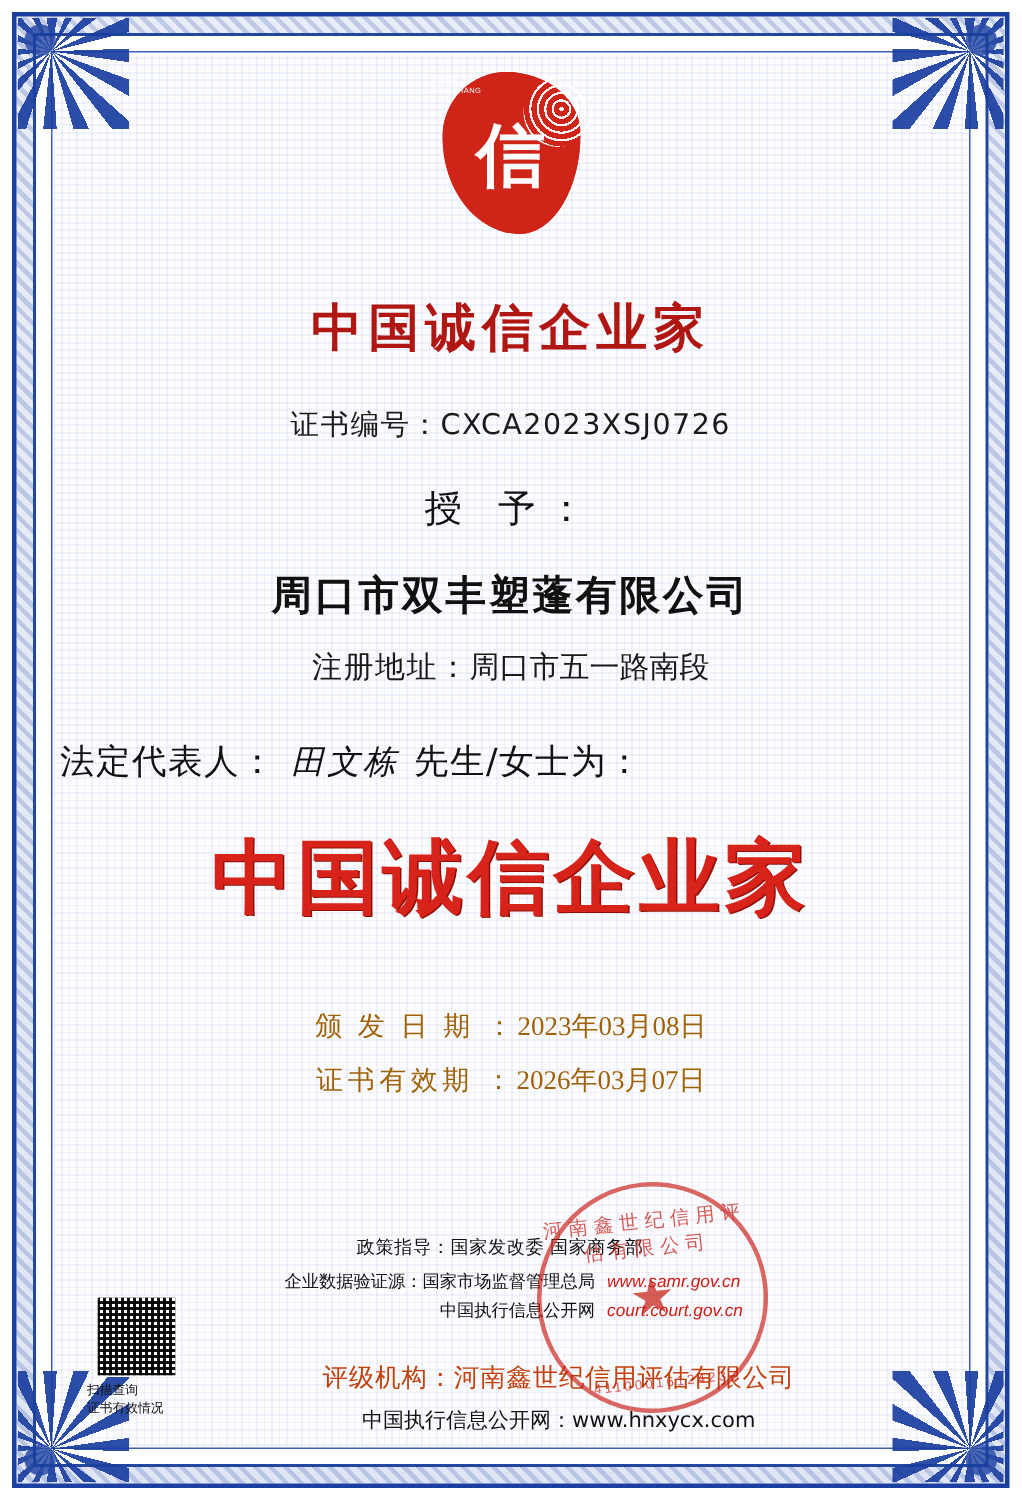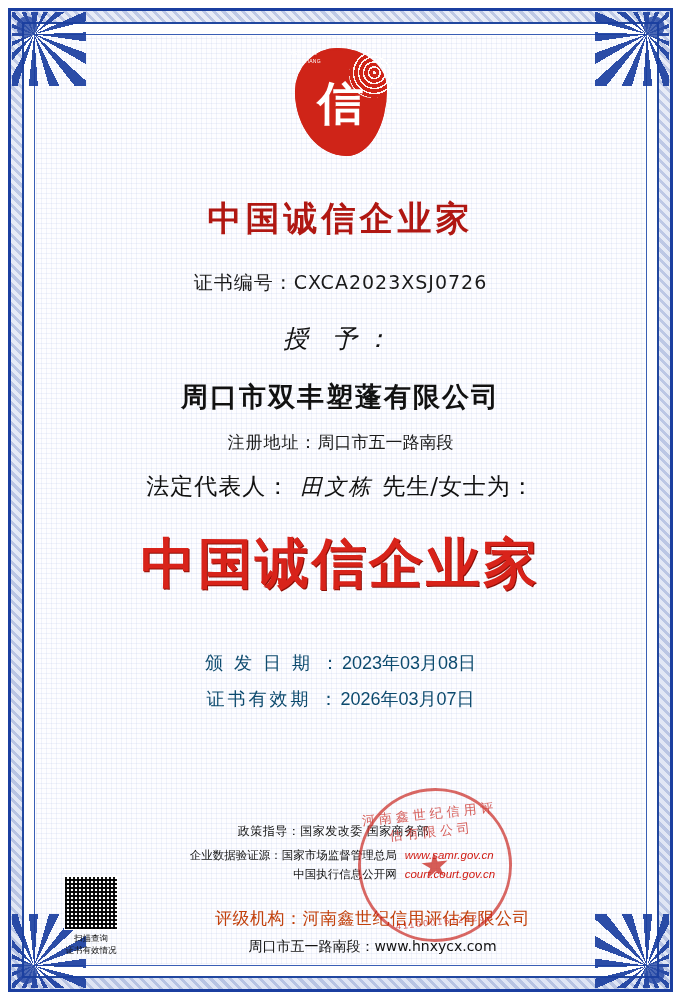--- a/index.html
+++ b/index.html
@@ -146,47 +146,45 @@
     color: #1a1a1a;
     letter-spacing: 1px;
     font-family: "DejaVu Sans", sans-serif;
   }
   .grant-word {
     margin-top: 26px;
     font-size: 25px;
     color: #111;
     letter-spacing: 8px;
     font-family: "DejaVu Sans", sans-serif;
-    font-style: italic;
   }
   .company {
     margin-top: 24px;
     font-size: 27px;
     font-weight: bold;
     color: #111;
     letter-spacing: 2px;
     font-family: Liberation Serif, serif;
   }
   .addr {
     margin-top: 16px;
-    font-size: 17px;
+    font-size: 20px;
     color: #1a1a1a;
     font-family: "DejaVu Sans", sans-serif;
   }
   .addr .lbl { letter-spacing: 1px; }
 
   .legal-line {
-    margin-top: 17px;
+    margin-top: 34px;
     font-size: 23px;
     color: #111;
     letter-spacing: 1px;
     font-family: "DejaVu Sans", sans-serif;
     display: flex;
     align-items: baseline;
-    justify-content: center;
     gap: 4px;
   }
   .legal-name {
     display: inline-block;
     font-size: 22px;
     font-family: "DejaVu Serif", serif;
     font-style: italic;
     color: #111;
     padding: 0 6px;
     letter-spacing: 2px;
@@ -198,23 +196,23 @@
     font-weight: bold;
     color: #d8231a;
     letter-spacing: 3px;
     font-family: "DejaVu Sans", sans-serif;
     text-shadow: 1px 1px 0 #8d0f08;
   }
 
   .dates {
     margin-top: 44px;
     font-size: 18px;
-    color: #0c4a6e;
+    color: #a16207;
     line-height: 2.0;
-    font-family: Liberation Sans, sans-serif;
+    font-family: Liberation Serif, serif;
   }
   .dates .row span.k { letter-spacing: 3px; }
 
   
   .footer {
     position: absolute;
     left: 12px; right: 0; bottom: 4px;
   }
   .policy {
     font-size: 12px;
@@ -253,23 +251,23 @@
     margin-top: 8px;
     font-size: 14px;
     color: #111;
     font-family: "DejaVu Sans", sans-serif;
   }
 
   
   .qr-wrap {
     position: absolute;
     left: 18px;
-    bottom: 4px;
+    bottom: 16px;
     width: 66px;
-    text-align: center;
+    text-align: left;
   }
   .qr {
     width: 52px; height: 52px;
     margin: 0 auto;
     background:
       repeating-linear-gradient(90deg, #111 0 2px, #fff 2px 4px),
       repeating-linear-gradient(0deg, #111 0 2px, #fff 2px 4px);
     background-blend-mode: multiply;
     border: 1px solid #fff;
   }
@@ -385,21 +383,21 @@
           <div class="lnk">www.samr.gov.cn</div>
           <div class="lnk">court.court.gov.cn</div>
         </div>
       </div>
 
       <div class="agency-block">
         <div class="agency">
           <span>评级机构：</span><span>河南鑫世纪信用评估有限公司</span>
         </div>
         <div class="archive">
-          <span>周口市五一路南段：</span><span>www.hnxycx.com</span>
+          <span>中国执行信息公开网：</span><span>www.hnxycx.com</span>
         </div>
       </div>
 
     </div>
 
     <div class="qr-wrap">
       <div class="qr"></div>
       <div class="qr-cap">
         <div>扫描查询</div>
         <div>证书有效情况</div>

